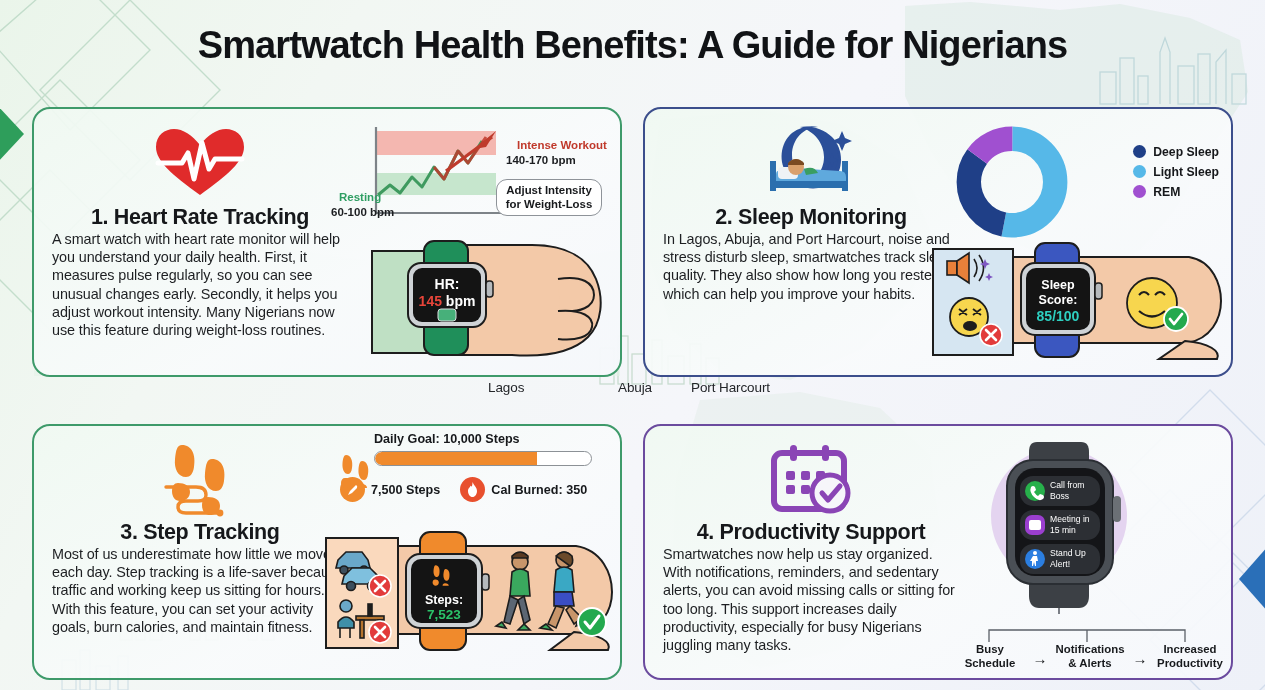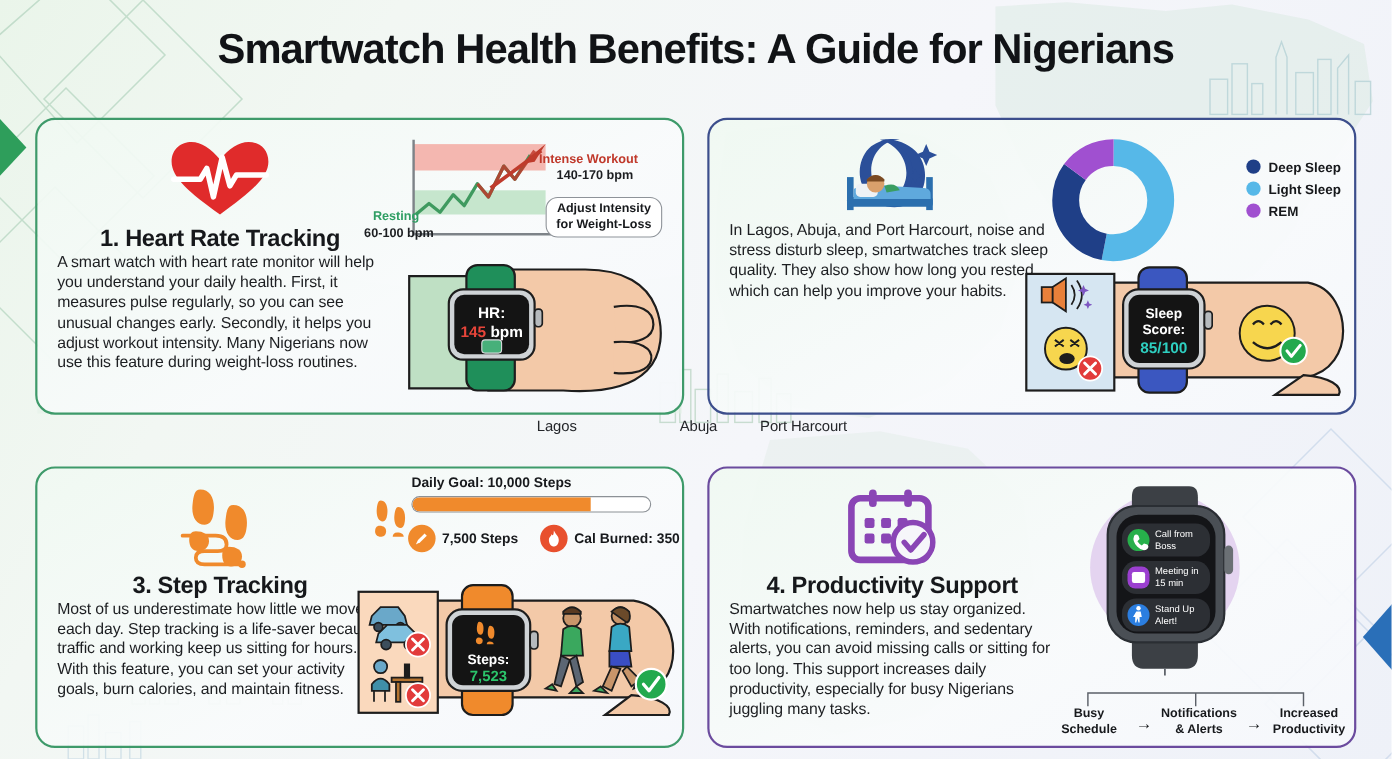--- a/index.html
+++ b/index.html
@@ -201,21 +201,21 @@
         <rect x="42" y="8" width="120" height="24" fill="#f4b7b0"></rect>
         <rect x="42" y="50" width="120" height="22" fill="#c6e6cd"></rect>
         <line x1="42" y1="4" x2="42" y2="90" stroke="#7d8388" stroke-width="2.2"></line>
         <line x1="42" y1="90" x2="172" y2="90" stroke="#7d8388" stroke-width="2.2"></line>
         <polyline points="44,72 56,62 66,70 78,54 88,64 100,44 110,56 124,28 134,40 148,18" fill="none" stroke="#3f9a5f" stroke-width="3" stroke-linejoin="round"></polyline>
         <polyline points="100,44 110,56 124,28 134,40 152,14" fill="none" stroke="#c0392b" stroke-width="3" stroke-linejoin="round" opacity=".85"></polyline>
         <line x1="44" y1="74" x2="158" y2="12" stroke="#bf3b2c" stroke-width="3.2" opacity=".0"></line>
         <path d="M140 26 L162 8 L152 24 L164 22 Z" fill="#bf3b2c"></path>
         <line x1="112" y1="48" x2="158" y2="14" stroke="#bf3b2c" stroke-width="3.4"></line>
       </svg>
-      <div class="lbl lbl-red" style="left:156px;top:16px;">Intense Workout</div>
+      <div class="lbl lbl-red" style="left:183px;top:16px;">Intense Workout</div>
       <div class="lbl lbl-sub" style="left:172px;top:31px;">140-170 bpm</div>
       <div class="lbl lbl-green" style="left:5px;top:68px;">Resting</div>
       <div class="lbl lbl-sub" style="left:-3px;top:83px;">60-100 bpm</div>
       <div class="bubble" style="left:162px;top:56px;width:106px;">
         <div>Adjust Intensity</div>
         <div>for Weight-Loss</div>
       </div>
     </div>
 
     <svg class="arm" style="left:2px;top:118px;" width="286" height="140" viewBox="0 0 286 140">
@@ -252,20 +252,21 @@
         <rect x="14" y="36" width="6" height="30" fill="#2b6fae"></rect>
         <rect x="86" y="36" width="6" height="30" fill="#2b6fae"></rect>
         <rect x="14" y="54" width="78" height="9" rx="3" fill="#2b6fae"></rect>
         <path d="M22 46 Q34 40 52 44 L84 46 Q90 46 90 52 L90 56 L20 56 L20 50 Q20 46 22 46 Z" fill="#5fa9dd"></path>
         <rect x="22" y="42" width="20" height="12" rx="4" fill="#eef2f5"></rect>
         <circle cx="40" cy="42" r="8" fill="#d9a06c"></circle>
         <path d="M32 38 Q40 30 48 38 L48 40 L32 40 Z" fill="#7a4a22"></path>
         <path d="M48 44 Q58 40 62 48 L50 50 Z" fill="#3a9e62"></path>
       </svg>
     </div>
+    <div class="p-head">2. Sleep Monitoring</div>
     <div class="p-body">In Lagos, Abuja, and Port Harcourt, noise and stress disturb sleep, smartwatches track sleep quality. They also show how long you rested, which can help you improve your habits.</div>
   </div>
 
   <div class="pvis">
 
     <svg style="position:absolute;left:14px;top:16px;" width="114" height="114" viewBox="0 0 42 42">
       <circle cx="21" cy="21" r="15.9155" fill="transparent" stroke="#56b8e8" stroke-width="9" stroke-dasharray="53 47" stroke-dashoffset="25"></circle>
       <circle cx="21" cy="21" r="15.9155" fill="transparent" stroke="#1f3f87" stroke-width="9" stroke-dasharray="32 68" stroke-dashoffset="-28"></circle>
       <circle cx="21" cy="21" r="15.9155" fill="transparent" stroke="#a050d0" stroke-width="9" stroke-dasharray="15 85" stroke-dashoffset="-60"></circle>
     </svg>
@@ -350,21 +351,21 @@
         <svg style="position:absolute;left:2px;top:2px;" width="30" height="36" viewBox="0 0 30 36">
           <path d="M6 2 C11 2 13 8 12 15 C11.5 19 10 21 8 21 C4 21 2 16 2.5 10 C3 5 4 2 6 2 Z" fill="#f08a2c"></path>
           <path d="M5 25 C9 25 11 27 11 30 C11 34 8 35 6 35 C3 35 1 33 1 30 C1 27 2.5 25 5 25 Z" fill="#f08a2c"></path>
           <path d="M22 8 C27 8 29 14 28 21 C27.5 25 26 27 24 27 C20 27 18 22 18.5 16 C19 11 20 8 22 8 Z" fill="#f08a2c"></path>
           <path d="M21 31 C25 31 27 32.5 27 35 L17 35 C17 32.5 18.5 31 21 31 Z" fill="#f08a2c"></path>
         </svg>
         <div class="bar-wrap">
           <div class="bar-fill" style="width: 75%;"></div>
         </div>
       </div>
-      <div style="display:flex;align-items:center;gap:18px;justify-content:flex-end;">
+      <div style="display:flex;align-items:center;gap:18px;">
         <div class="stat-row">
           <span class="circ circ-orange">
             <svg width="14" height="14" viewBox="0 0 14 14">
                 <path d="M2 12 L4 8 L10 2 L12 4 L6 10 Z" fill="#ffffff"></path>
               </svg>
           </span>
           <span class="stat-txt">7,500 Steps</span>
         </div>
         <div class="stat-row">
           <span class="circ circ-red">

